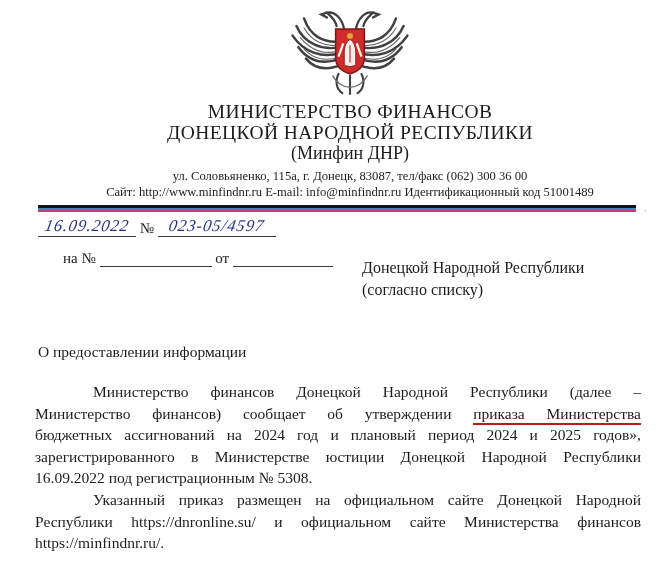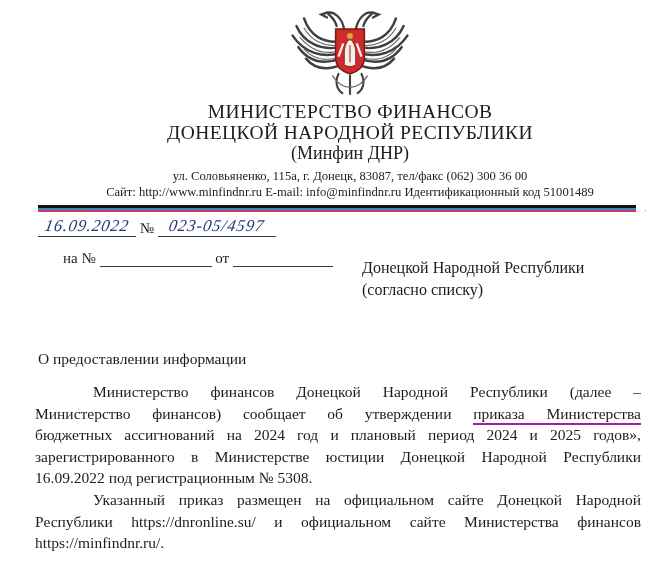--- a/index.html
+++ b/index.html
@@ -24,28 +24,28 @@
     display:inline-block;letter-spacing:1px;}
   .fld{display:inline-block;border-bottom:1.4px solid #3a3a3a;text-align:center;
     vertical-align:bottom;height:20px;}
   .row1{height:27px;}
   .row2{margin-top:3px;text-align:center;}
   .num-sign{font-size:15px;}
   
   .recipient{position:absolute;left:362px;top:257px;width:290px;
     font-size:16px;line-height:21.6px;}
   
-  .subject{position:absolute;left:38px;top:350px;font-size:15.5px;}
+  .subject{position:absolute;left:38px;top:343px;font-size:15.5px;}
   
   .body{position:absolute;left:35px;top:381px;width:606px;font-size:15.5px;}
   .bline{line-height:21.6px;white-space:nowrap;text-align:justify;}
   .bline.j{text-align:justify;text-align-last:justify;}
   .bline.l{text-align:left;text-align-last:left;}
   .bline.ind{text-indent:58px;}
-  .ured{border-bottom:2px solid #a21caf;padding-bottom:1px;}
+  .ured{border-bottom:2px solid #b91c1c;padding-bottom:1px;}
   
   .artifact{position:absolute;left:644px;top:207px;width:6px;height:4px;color:#9a8f8f;
     font-size:8px;font-family:"DejaVu Sans",sans-serif;}
 </style>
 </head>
 <body>
 
 <div id="page">
 
   <div class="emblem">

